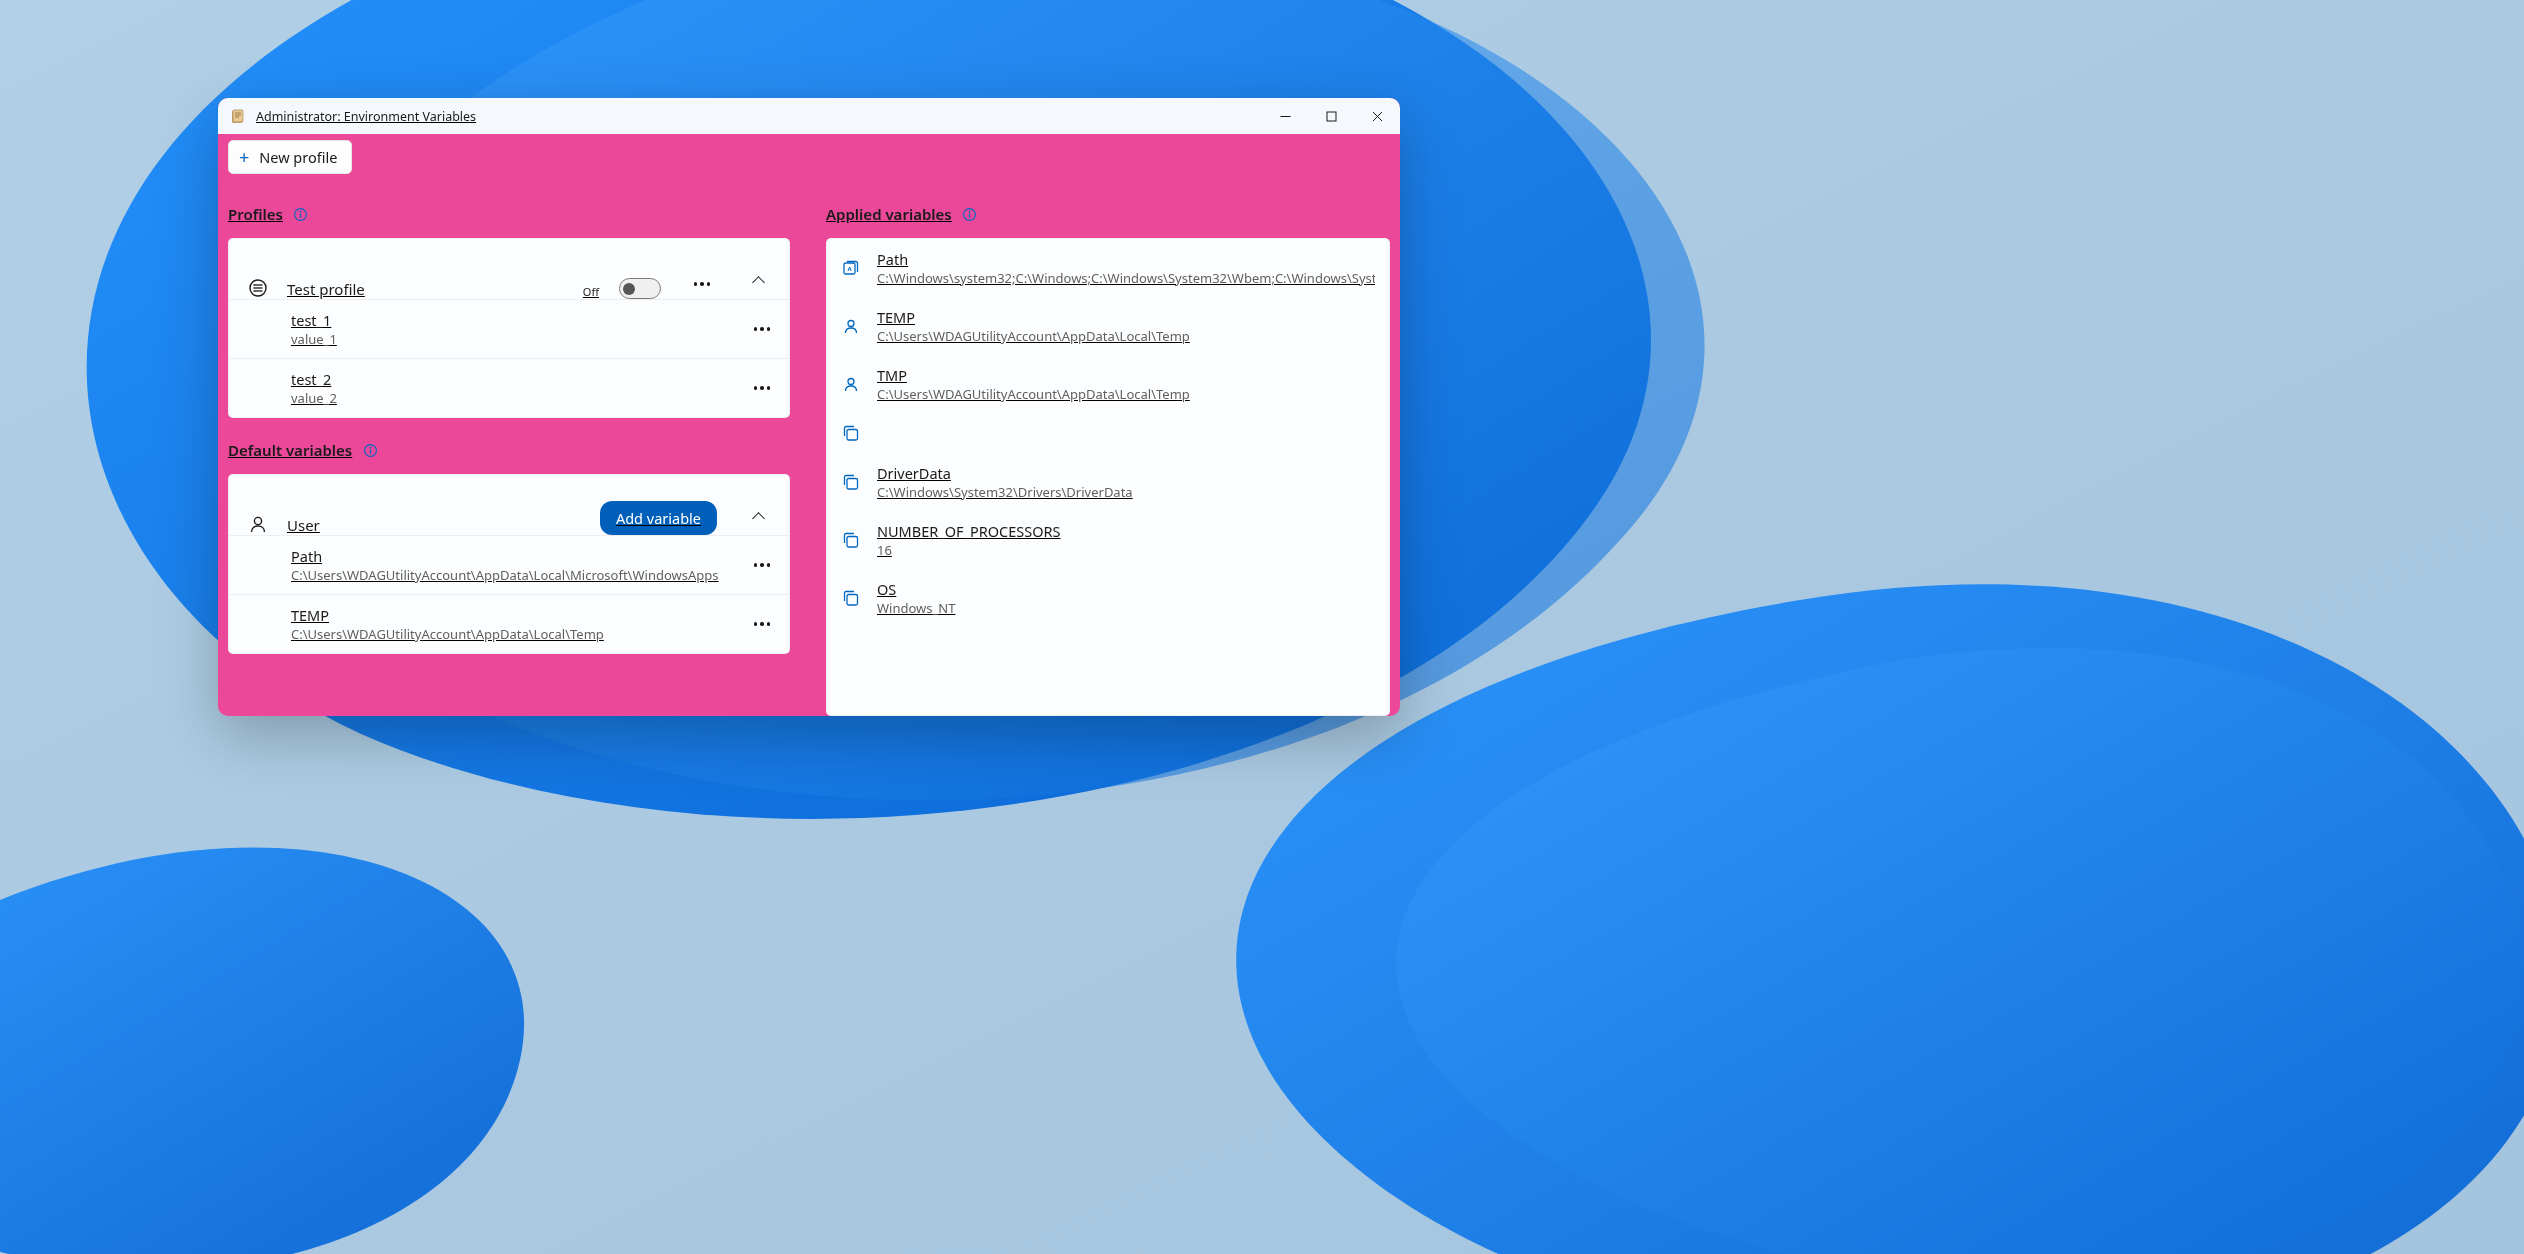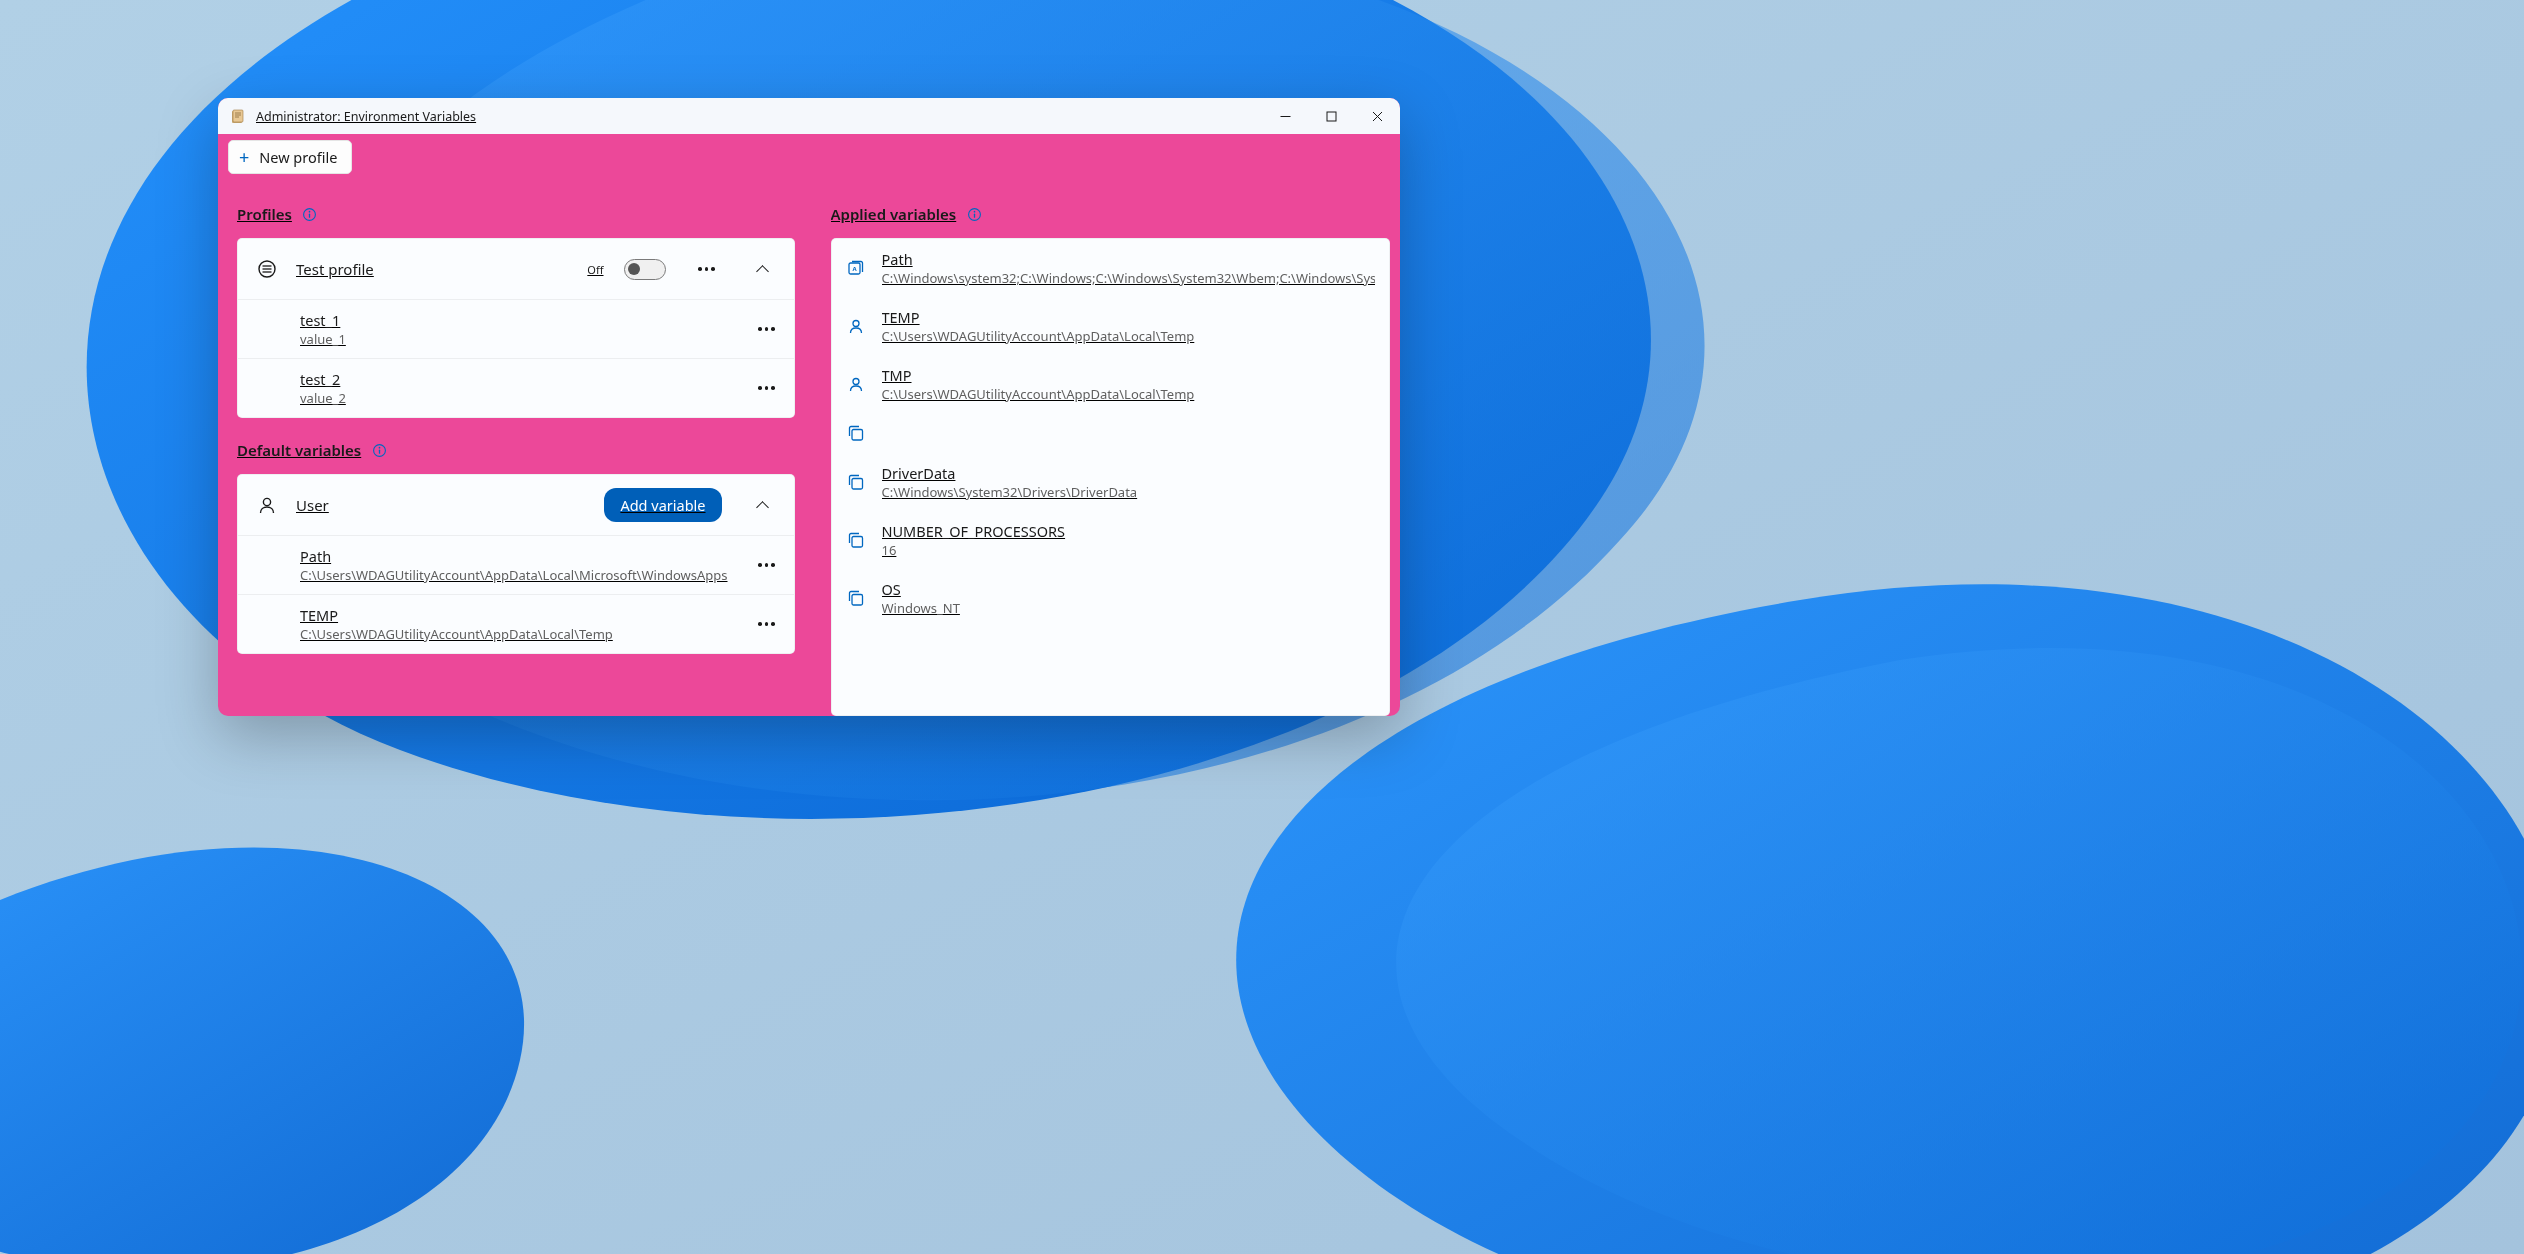--- a/index.html
+++ b/index.html
@@ -60,21 +60,21 @@
     border: 1px solid #e5e5e5;
     border-radius: 5px;
     font-size: 14.5px; color: #1a1a1a;
     gap: 10px;
   }
   .plus-icon { color: #0067c0; font-weight: 400; font-size: 18px; }
 
   .content {
     flex: 1;
     display: flex;
-    padding: 20px 10px 0 19px;
+    padding: 20px 10px 0 10px;
     gap: 34px;
     overflow: hidden;
   }
   .col {
     flex: 1;
     display: flex;
     flex-direction: column;
     overflow: hidden;
   }
 
@@ -101,21 +101,21 @@
 
   .card {
     background: #fbfdff;
     border: 1px solid rgba(0,0,0,0.05);
     border-radius: 5px;
     margin-bottom: 22px;
     overflow: hidden;
   }
   .card-header {
     height: 60px;
-    display: flex; align-items: center;
+    display: flex; align-items: flex-end;
     padding: 0 12px 0 18px;
     gap: 18px;
   }
   .card-header-icon {
     width: 22px; height: 22px; color: #1a1a1a;
     display: inline-flex; align-items: center; justify-content: center;
   }
   .card-header-title { font-size: 15px; color: #1a1a1a; flex: 1; }
 
   .toggle-label { font-size: 11px; color: #1a1a1a; margin-right: 2px; }

